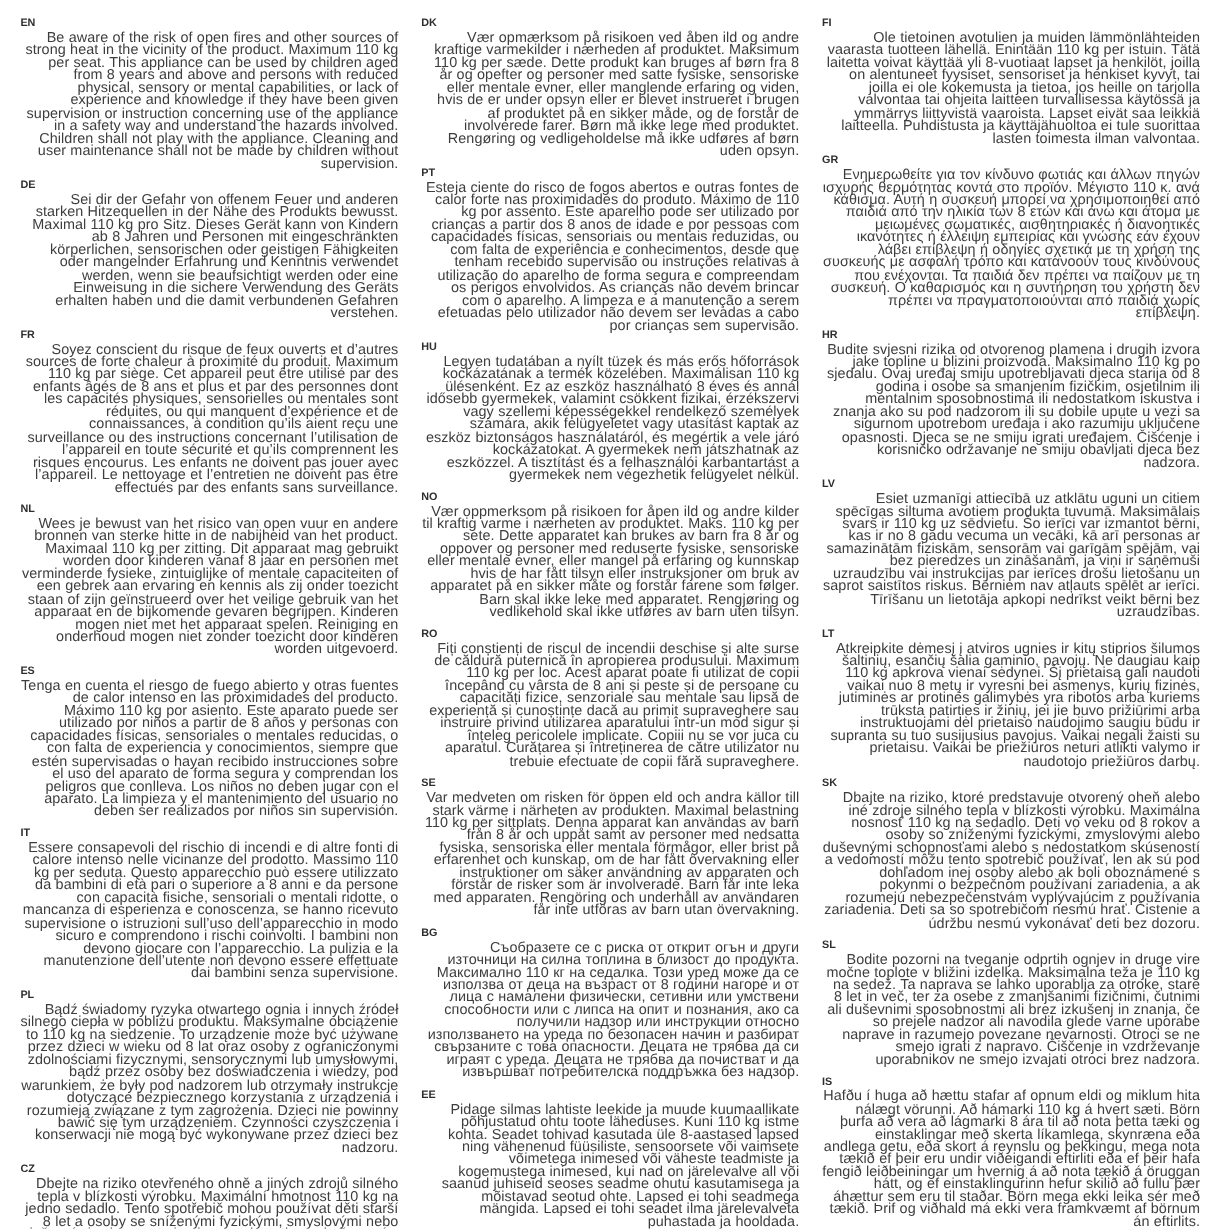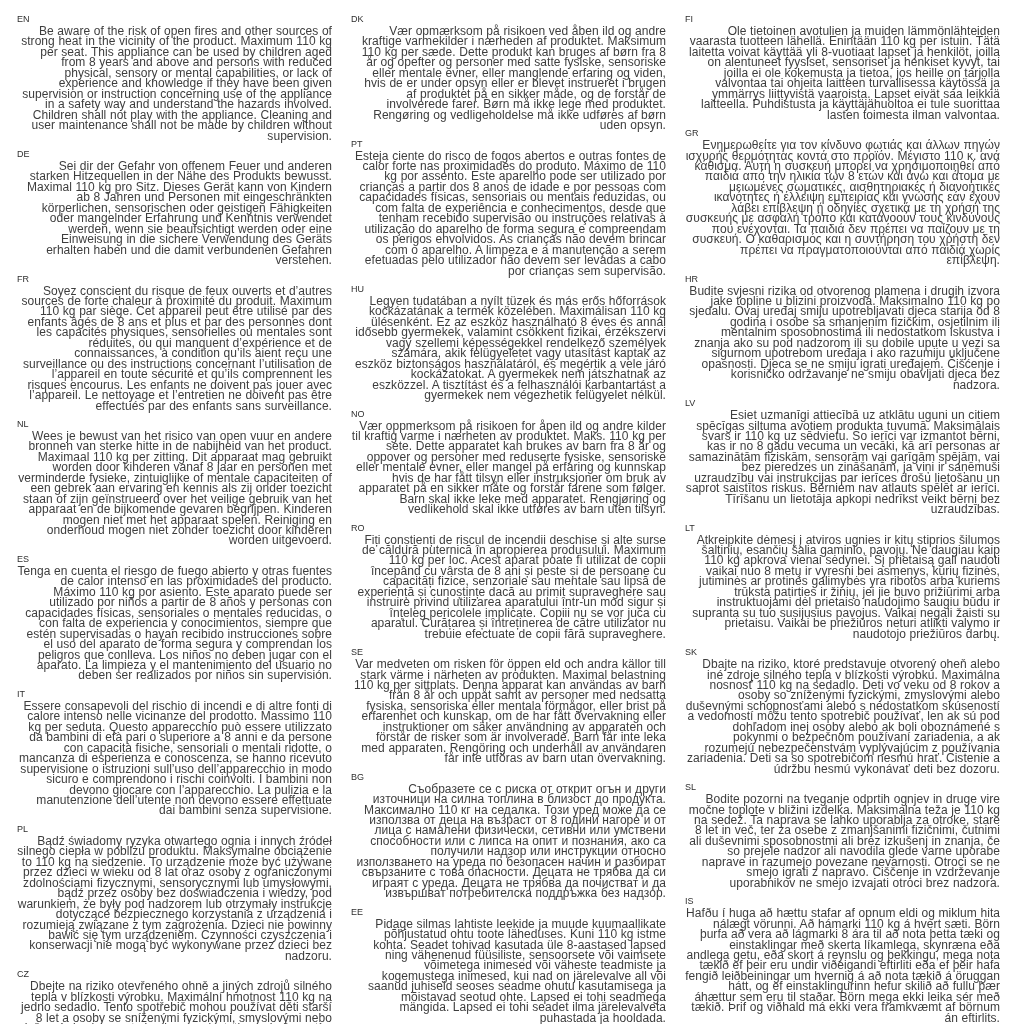--- a/index.html
+++ b/index.html
@@ -25,21 +25,21 @@
   .column {
     width: 315px;
     flex: 0 0 315px;
   }
   .section {
     margin-top: 8px;
     margin-bottom: 5px;
   }
   .lang-code {
     font-size: 9px;
-    font-weight: normal;
+    font-weight: bold;
     color: #2e2e2e;
     margin: 0 0 1px 0;
     line-height: 11px;
   }
   .warning-text {
     font-size: 12px;
     line-height: 10.45px;
     margin: 0;
     text-align: right;
     letter-spacing: 0.05px;

